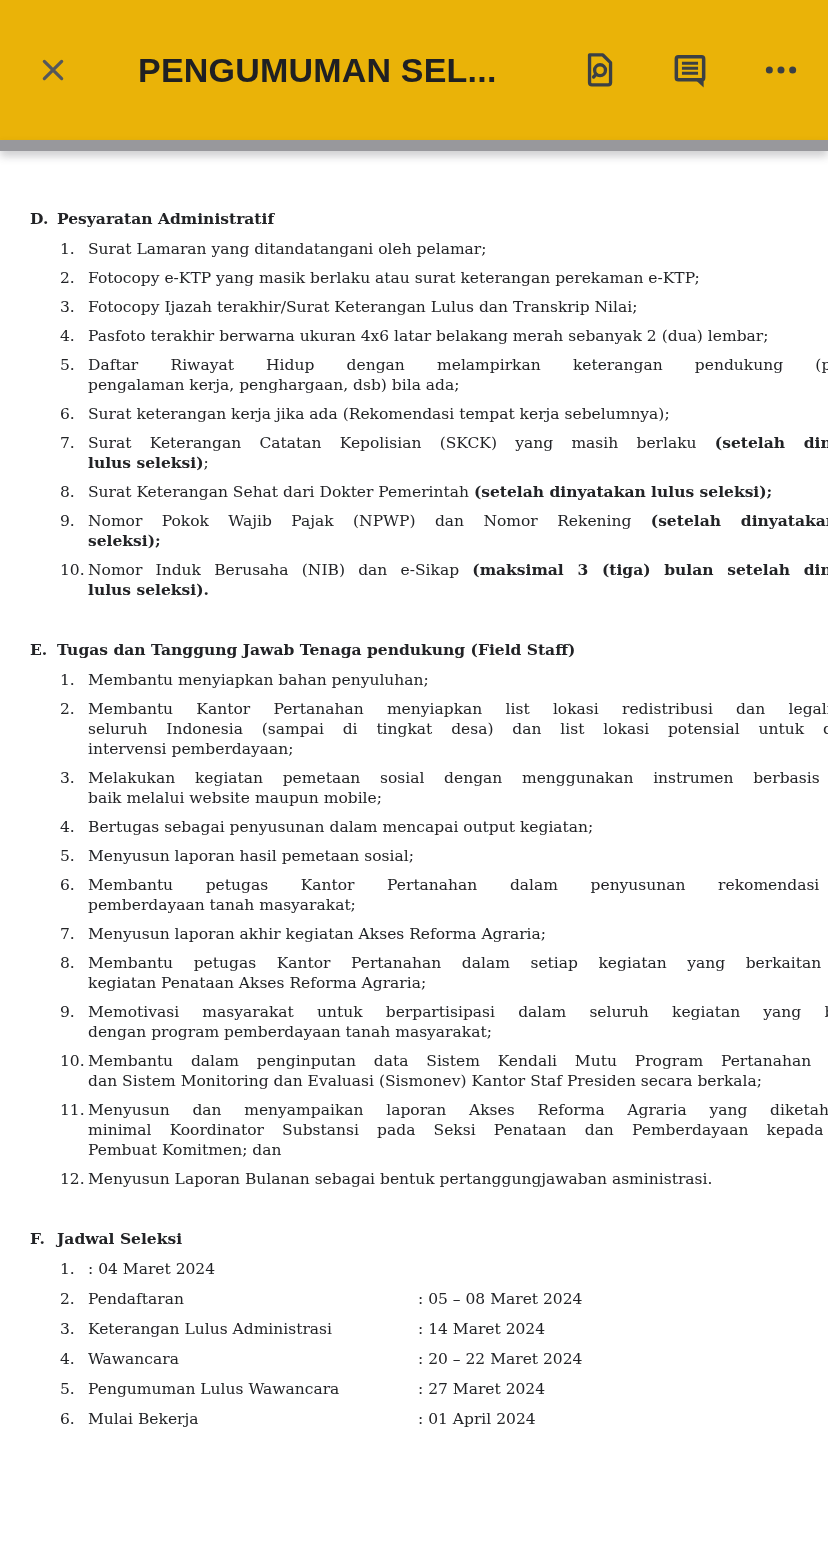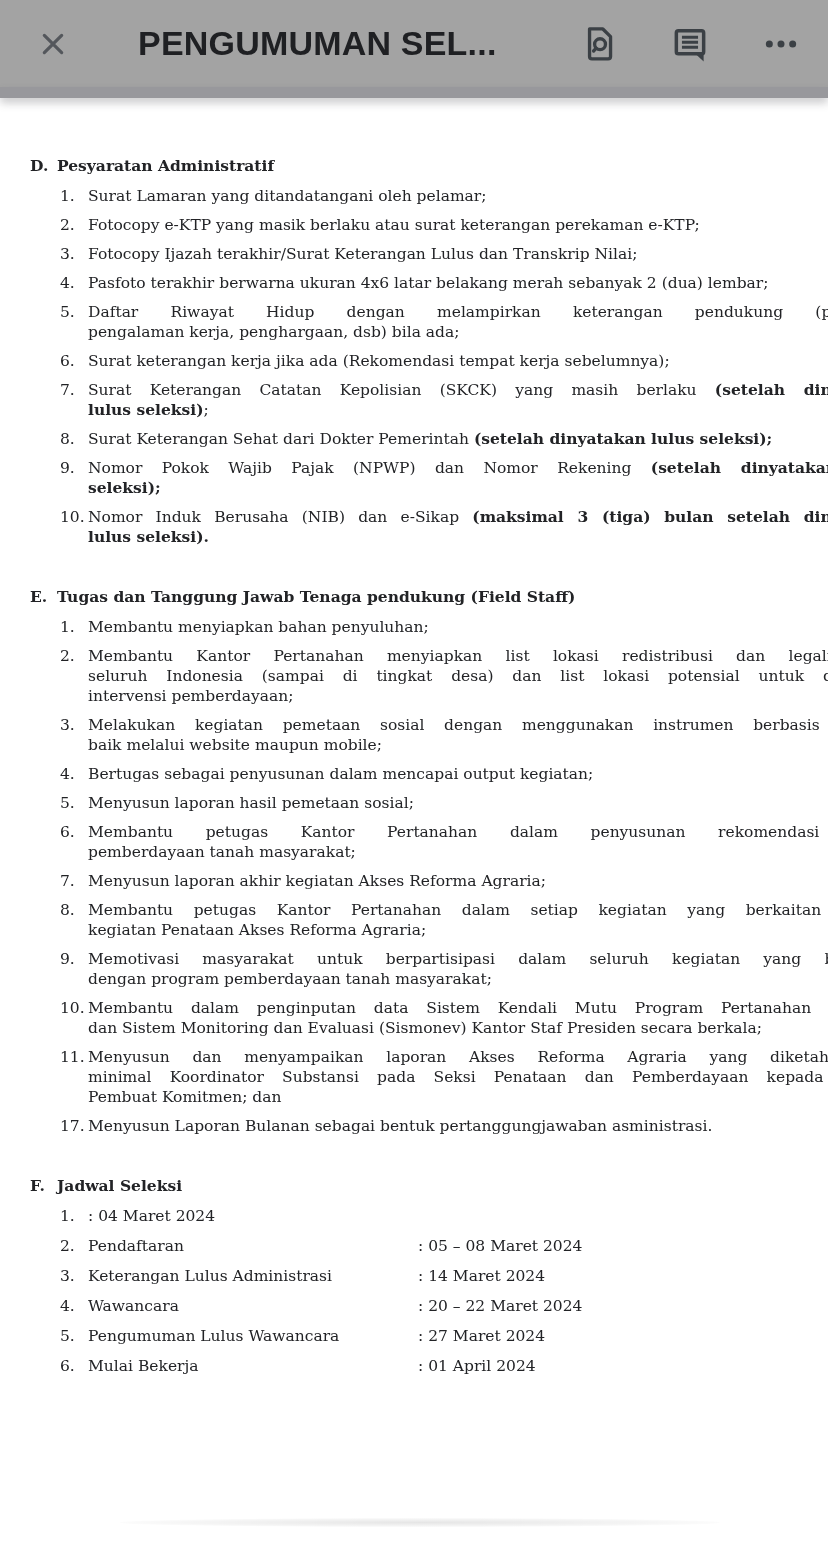--- a/index.html
+++ b/index.html
@@ -3,21 +3,21 @@
 <meta charset="utf-8">
 <style>
   html,body{margin:0;padding:0;}
   body{
     width:828px;height:1550px;overflow:hidden;background:#ffffff;
     font-family:"DejaVu Serif", serif;
     -webkit-font-smoothing:antialiased;
   }
   
   .appbar{
-    height:87px;background:#a3a3a3;display:flex;align-items:center;
+    height:140px;background:#eab308;display:flex;align-items:center;
     box-sizing:border-box;padding:0 24px 0 30px;
     font-family:"Liberation Sans", sans-serif;
   }
   .iconbtn{
     width:46px;height:46px;display:flex;align-items:center;justify-content:center;
     background:none;border:none;padding:0;cursor:pointer;flex:none;
   }
   .appbar .title{
     margin-left:62px;
     font-size:34px;font-weight:600;color:#1f2023;letter-spacing:.2px;
@@ -253,21 +253,21 @@
         </div>
         <div class="item">
           <span class="num">11.</span>
           <div class="itext">
             <div class="line just"><span>Menyusun dan menyampaikan laporan Akses Reforma Agraria yang diketahui oleh</span></div>
             <div class="line just"><span>minimal Koordinator Substansi pada Seksi Penataan dan Pemberdayaan kepada Pejabat</span></div>
             <div class="line"><span>Pembuat Komitmen; dan</span></div>
           </div>
         </div>
         <div class="item">
-          <span class="num">17.</span>
+          <span class="num">12.</span>
           <div class="itext">
             <div class="line"><span>Menyusun Laporan Bulanan sebagai bentuk pertanggungjawaban asministrasi.</span></div>
           </div>
         </div>
       </div>
       <div class="section">
         <div class="sec-head">
           <span class="sec-letter">F.</span>
           <span class="sec-title"><span class="b ">Jadwal Seleksi</span></span>
         </div>

